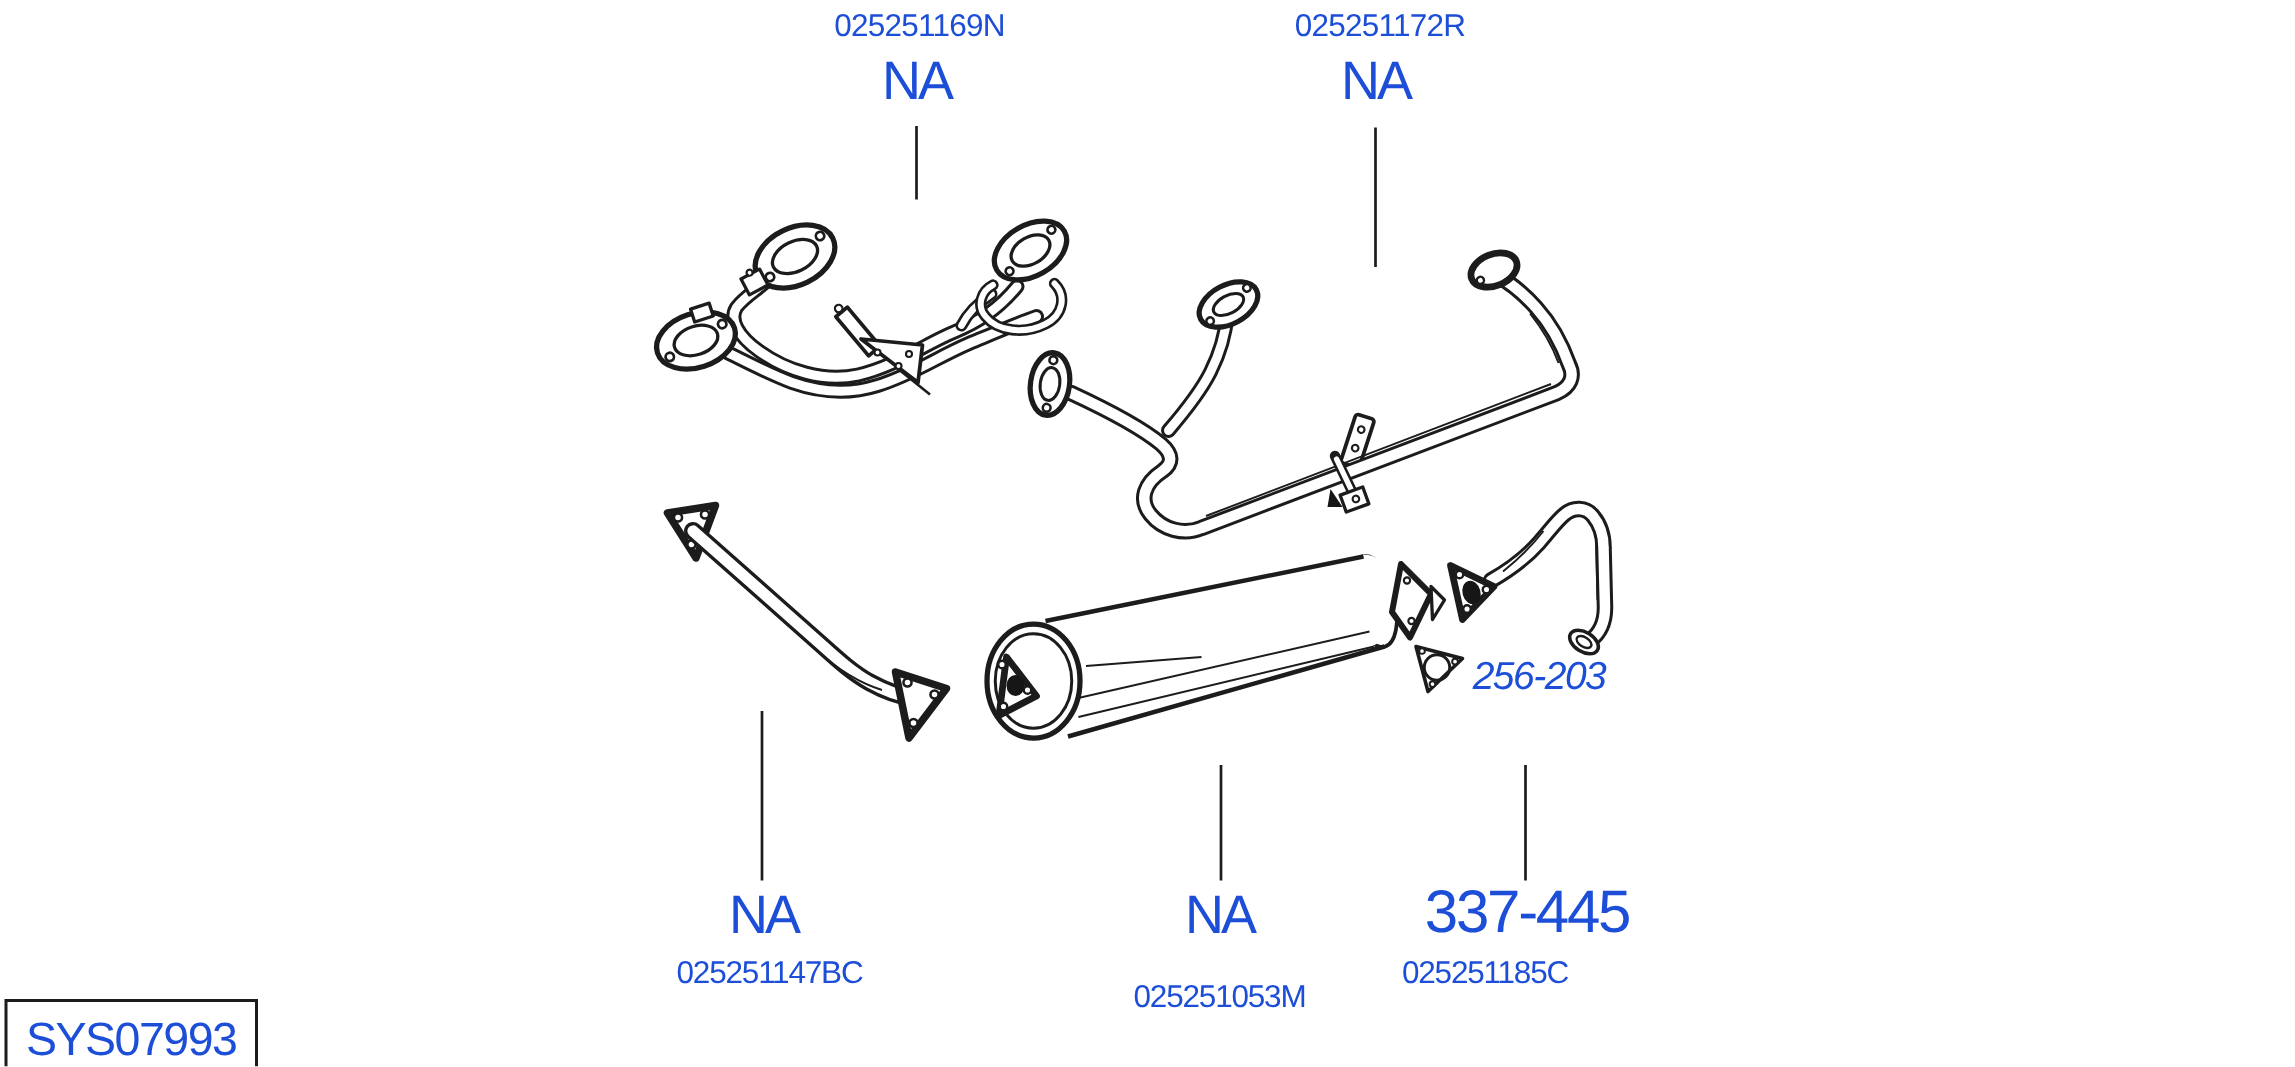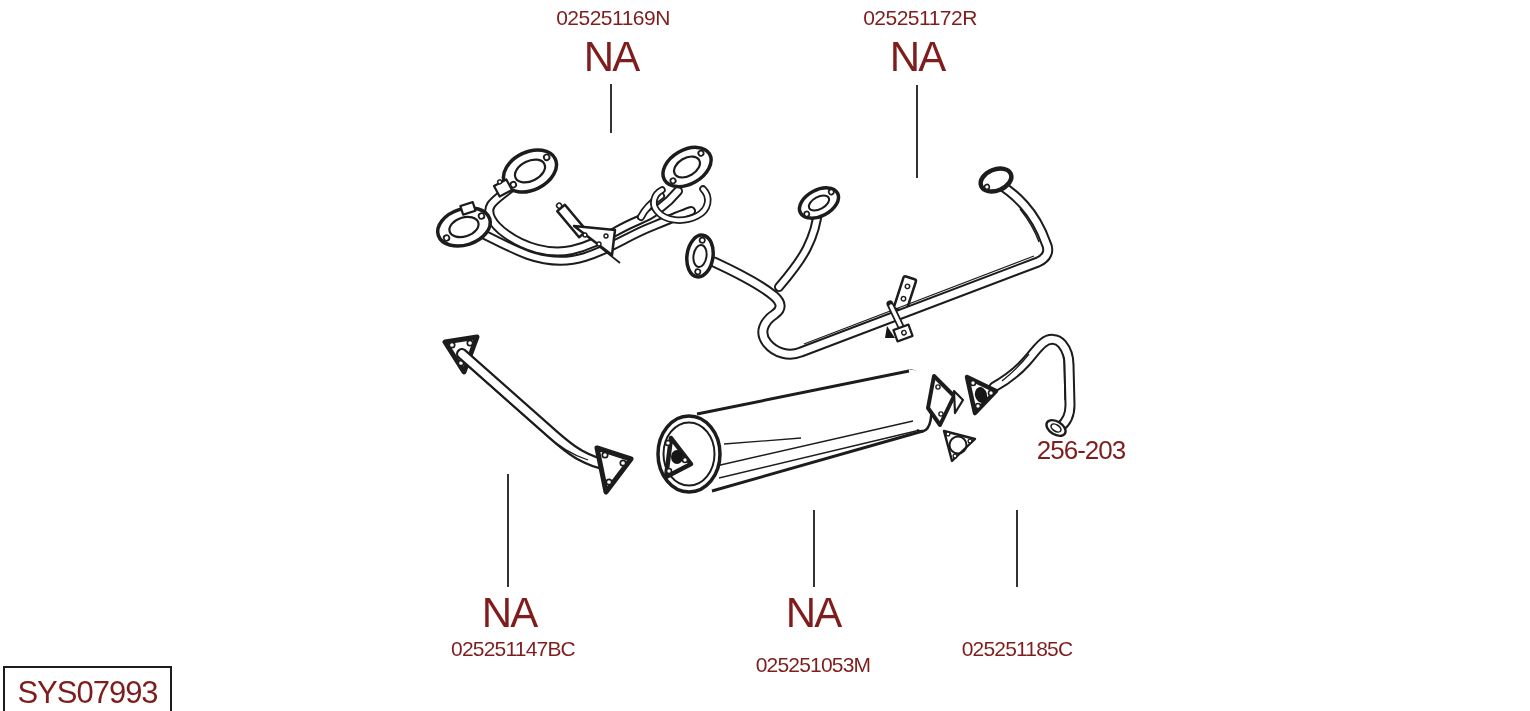--- a/index.html
+++ b/index.html
@@ -1,22 +1,22 @@
 <!DOCTYPE html>
 <html><head>
 <meta charset="utf-8">
 <style>
   html,body{margin:0;padding:0;background:#fff;}
   .stage{position:relative;width:1530px;height:711px;background:#fff;overflow:hidden;
-         font-family:"Liberation Sans",sans-serif;color:#7f1d1d;}
+         font-family:"Liberation Sans",sans-serif;color:#1d4ed8;}
   svg{position:absolute;left:0;top:0;}
   .lbl{position:absolute;transform:translateX(-50%);white-space:nowrap;line-height:1;}
   .ref{font-size:21px;letter-spacing:-0.5px;}
   .refb{font-size:21px;letter-spacing:-0.8px;}
-  .na{font-size:42px;letter-spacing:-2px;}
+  .na{font-size:36px;letter-spacing:-2px;}
   .code-lg{font-size:40px;letter-spacing:-1.5px;}
   .code-md{font-size:26px;letter-spacing:-1px;}
   .sysbox{position:absolute;left:3px;top:666px;width:169px;height:54px;border:2.5px solid #1c1c1c;
           box-sizing:border-box;display:flex;align-items:center;justify-content:center;
           font-size:31px;letter-spacing:-1px;}
   
   .ln{stroke:#1c1c1c;stroke-width:1.8;}
   .po{fill:none;stroke:#1c1c1c;stroke-linecap:round;stroke-linejoin:round;}
   .pi{fill:none;stroke:#fff;stroke-linecap:round;stroke-linejoin:round;}
   .fl{fill:#fff;stroke:#1c1c1c;stroke-linejoin:round;}
@@ -187,26 +187,27 @@
       <circle class="hole" stroke-width="1.3" cx="955" cy="456" r="1.9"></circle>
     </g>
   </svg>
 
   <div class="lbl ref" style="left:613px;top:7px;">025251169N</div>
   <div class="lbl na" style="left:611px;top:36px;">NA</div>
 
   <div class="lbl ref" style="left:920px;top:7px;text-align:right;">025251172R</div>
   <div class="lbl na" style="left:917px;top:36px;">NA</div>
 
-  <div class="lbl code-md" style="left:1081px;top:437px;">256-203</div>
+  <div class="lbl code-md" style="left:1026px;top:437px;font-style:italic;">256-203</div>
 
   <div class="lbl na" style="left:509px;top:592px;">NA</div>
   <div class="lbl refb" style="left:513px;top:638px;">025251147BC</div>
 
   <div class="lbl na" style="left:813px;top:592px;">NA</div>
   <div class="lbl refb" style="left:813px;top:654px;">025251053M</div>
 
-  <div class="lbl refb" style="left:1017px;top:638px;">025251185C</div>
+  <div class="lbl code-lg" style="left:1018px;top:588px;">337-445</div>
+  <div class="lbl refb" style="left:990px;top:638px;">025251185C</div>
 
   <div class="sysbox">
     <span>SYS07993</span>
   </div>
 </div>
 
 </body></html>

